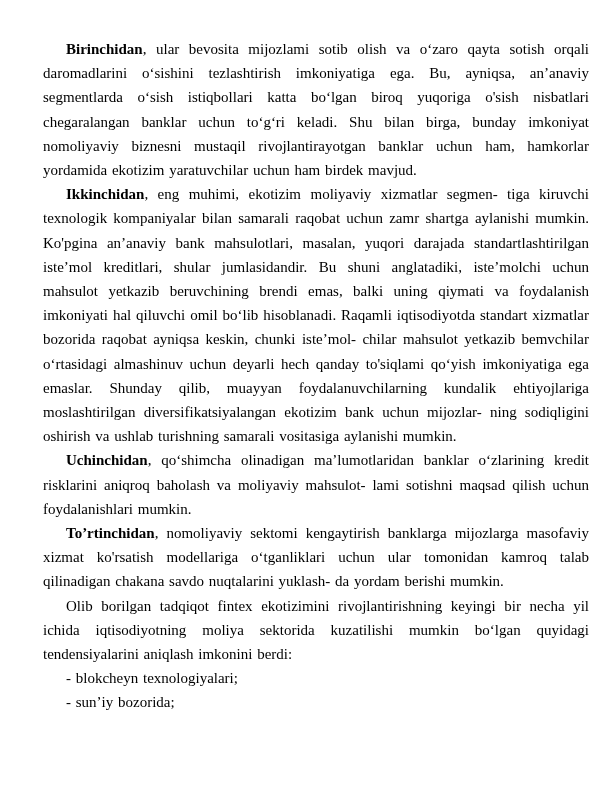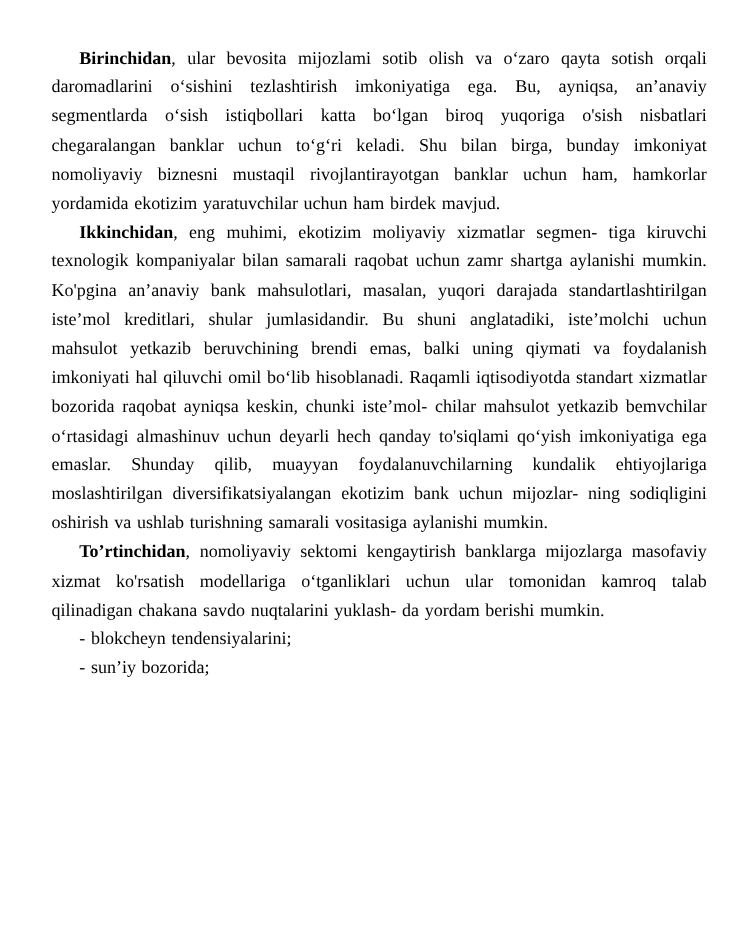--- a/index.html
+++ b/index.html
@@ -42,22 +42,24 @@
 </head>
 <body>
 
 <div class="page">
   <div class="content">
 
     <p class="para"><span class="lead">Birinchidan</span><span>, ular bevosita mijozlami sotib olish va o‘zaro qayta sotish orqali daromadlarini o‘sishini tezlashtirish imkoniyatiga ega. Bu, ayniqsa, an’anaviy segmentlarda o‘sish istiqbollari katta bo‘lgan biroq yuqoriga o'sish nisbatlari chegaralangan banklar uchun to‘g‘ri keladi. Shu bilan birga, bunday imkoniyat nomoliyaviy biznesni mustaqil rivojlantirayotgan banklar uchun ham, hamkorlar yordamida ekotizim yaratuvchilar uchun ham birdek mavjud.</span></p>
 
     <p class="para"><span class="lead">Ikkinchidan</span><span>, eng muhimi, ekotizim moliyaviy xizmatlar segmen- tiga kiruvchi texnologik kompaniyalar bilan samarali raqobat uchun zamr shartga aylanishi mumkin. Ko'pgina an’anaviy bank mahsulotlari, masalan, yuqori darajada standartlashtirilgan iste’mol kreditlari, shular jumlasidandir. Bu shuni anglatadiki, iste’molchi uchun mahsulot yetkazib beruvchining brendi emas, balki uning qiymati va foydalanish imkoniyati hal qiluvchi omil bo‘lib hisoblanadi. Raqamli iqtisodiyotda standart xizmatlar bozorida raqobat ayniqsa keskin, chunki iste’mol- chilar mahsulot yetkazib bemvchilar o‘rtasidagi almashinuv uchun deyarli hech qanday to'siqlami qo‘yish imkoniyatiga ega emaslar. Shunday qilib, muayyan foydalanuvchilarning kundalik ehtiyojlariga moslashtirilgan diversifikatsiyalangan ekotizim bank uchun mijozlar- ning sodiqligini oshirish va ushlab turishning samarali vositasiga aylanishi mumkin.</span></p>
 
+    <p class="para"><span class="lead">Uchinchidan</span><span>, qo‘shimcha olinadigan ma’lumotlaridan banklar o‘zlarining kredit risklarini aniqroq baholash va moliyaviy mahsulot- lami sotishni maqsad qilish uchun foydalanishlari mumkin.</span></p>
 
     <p class="para"><span class="lead">To’rtinchidan</span><span>, nomoliyaviy sektomi kengaytirish banklarga mijozlarga masofaviy xizmat ko'rsatish modellariga o‘tganliklari uchun ular tomonidan kamroq talab qilinadigan chakana savdo nuqtalarini yuklash- da yordam berishi mumkin.</span></p>
 
+    <p class="para"><span class="lead"></span><span>Olib borilgan tadqiqot fintex ekotizimini rivojlantirishning keyingi bir necha yil ichida iqtisodiyotning moliya sektorida kuzatilishi mumkin bo‘lgan quyidagi tendensiyalarini aniqlash imkonini berdi:</span></p>
 
-    <p class="para bullet"><span>- blokcheyn tendensiyalarini;</span></p>
+    <p class="para bullet"><span>- blokcheyn texnologiyalari;</span></p>
 
     <p class="para bullet"><span>- sun’iy bozorida;</span></p>
 
   </div>
 </div>
 
 </body></html>

